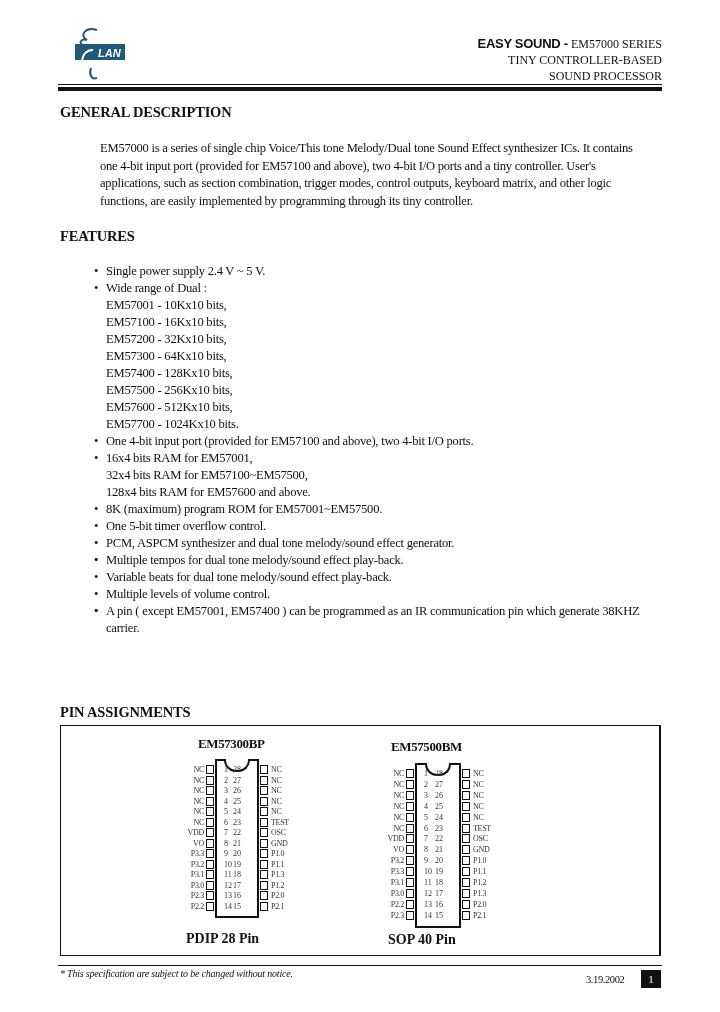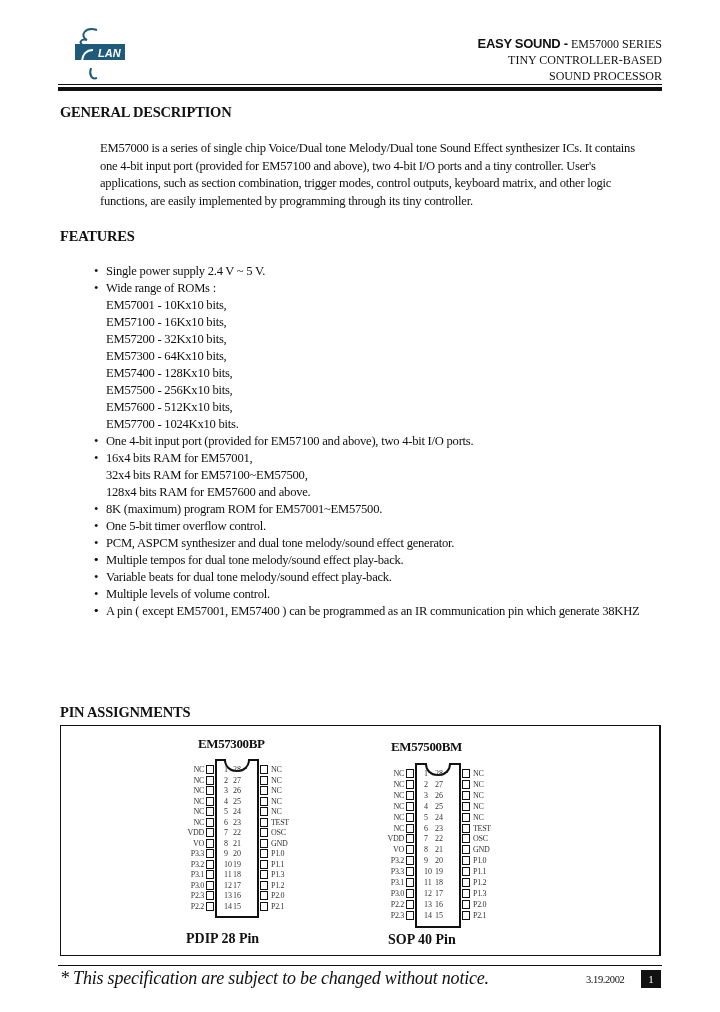--- a/index.html
+++ b/index.html
@@ -31,21 +31,21 @@
   .chip-title { font-weight:bold; font-size:13px; letter-spacing:-0.4px; }
   .pkg-title { font-weight:bold; font-size:14px; }
 
   .chip { position:absolute; border:2px solid #111; border-top:2px solid #111; background:#fff; }
   .notch { position:absolute; top:-2px; width:22px; height:11px; border:2px solid #111; border-top:none; border-radius:0 0 12px 12px; background:#fff; }
   .pin { position:absolute; width:8px; height:9px; border:1.3px solid #111; background:#fff; box-sizing:border-box; }
   .pinlbl { position:absolute; font-size:8px; line-height:9px; color:#333; white-space:nowrap; letter-spacing:-0.3px; }
   .pinnum { position:absolute; font-size:8px; line-height:9px; color:#333; }
 
   .foot-rule { left:58px; width:604px; top:965px; height:1px; background:#111; }
-  .foot-note { left:60px; top:968px; font-style:italic; font-size:18px; letter-spacing:-0.2px; }
+  .foot-note { left:60px; top:968px; font-style:italic; font-size:10px; letter-spacing:-0.2px; }
   .foot-date { left:586px; top:974px; font-size:10.5px; letter-spacing:-0.4px; }
   .foot-page { left:641px; top:970px; width:20px; height:18px; background:#111; color:#fff; font-size:11px; text-align:center; line-height:18px; }
 </style>
 </head>
 <body>
 
 <div class="abs logo">
   <svg width="58" height="58" viewBox="0 0 58 58">
     <rect x="4" y="20" width="50" height="16" fill="#1f5a7a"></rect>
     <path d="M26 6 C14 2 8 12 16 16 C10 14 6 20 14 22" fill="none" stroke="#1f5a7a" stroke-width="2"></path>
@@ -58,30 +58,30 @@
 <div class="abs hdr hdr-l1">
   <span class="brand">EASY SOUND - </span><span class="series">EM57000 SERIES</span>
 </div>
 <div class="abs hdr hdr-l2">TINY CONTROLLER-BASED</div>
 <div class="abs hdr hdr-l3">SOUND PROCESSOR</div>
 <div class="abs rule-thin"></div>
 <div class="abs rule-thick"></div>
 
 <div class="abs section-title" style="top:104px">GENERAL DESCRIPTION</div>
 <div class="abs para" style="top:140px">
-  <div>EM57000 is a series of single chip Voice/Dual tone Melody/Dual tone Sound Effect synthesizer ICs. It contains</div>
+  <div>EM57000 is a series of single chip Voice/This tone Melody/Dual tone Sound Effect synthesizer ICs. It contains</div>
   <div>one 4-bit input port (provided for EM57100 and above), two 4-bit I/O ports and a tiny controller. User's</div>
   <div>applications, such as section combination, trigger modes, control outputs, keyboard matrix, and other logic</div>
   <div>functions, are easily implemented by programming through its tiny controller.</div>
 </div>
 
 <div class="abs section-title" style="top:228px">FEATURES</div>
 <ul class="abs feat" id="feature-list" style="top:263px">
     <li><span class="bullet">•</span><span>Single power supply 2.4 V ~ 5 V.</span></li>
-    <li><span class="bullet">•</span><span>Wide range of ROMs :</span></li>
+    <li><span class="bullet">•</span><span>Wide range of Dual :</span></li>
     <li class="sub"><span>EM57001 - 10Kx10 bits,</span></li>
     <li class="sub"><span>EM57100 - 16Kx10 bits,</span></li>
     <li class="sub"><span>EM57200 - 32Kx10 bits,</span></li>
     <li class="sub"><span>EM57300 - 64Kx10 bits,</span></li>
     <li class="sub"><span>EM57400 - 128Kx10 bits,</span></li>
     <li class="sub"><span>EM57500 - 256Kx10 bits,</span></li>
     <li class="sub"><span>EM57600 - 512Kx10 bits,</span></li>
     <li class="sub"><span>EM57700 - 1024Kx10 bits.</span></li>
     <li><span class="bullet">•</span><span>One 4-bit input port (provided for EM57100 and above), two 4-bit I/O ports.</span></li>
     <li><span class="bullet">•</span><span>16x4 bits RAM for EM57001,</span></li>
@@ -89,20 +89,21 @@
     <li class="sub"><span>128x4 bits RAM for EM57600 and above.</span></li>
     <li><span class="bullet">•</span><span>8K (maximum) program ROM for EM57001~EM57500.</span></li>
     <li><span class="bullet">•</span><span>One 5-bit timer overflow control.</span></li>
     <li><span class="bullet">•</span><span>PCM, ASPCM synthesizer and dual tone melody/sound effect generator.</span></li>
     <li><span class="bullet">•</span></li>
     <li><span class="bullet">•</span><span>Multiple tempos for dual tone melody/sound effect play-back.</span></li>
     <li><span class="bullet">•</span><span>Variable beats for dual tone melody/sound effect play-back.</span></li>
     <li><span class="bullet">•</span><span>Multiple levels of volume control.</span></li>
     <li><span class="bullet">•</span></li>
     <li><span class="bullet">•</span><span>A pin ( except EM57001, EM57400 ) can be programmed as an IR communication pin which generate 38KHZ</span></li>
+    <li class="sub"><span>carrier.</span></li>
   </ul>
 
 <div class="abs section-title" style="top:704px">PIN ASSIGNMENTS</div>
 <div class="abs pinbox">
   <div class="abs chip-title" style="left:137px; top:10px;">EM57300BP</div>
   <div class="abs chip-title" style="left:330px; top:13px;">EM57500BM</div>
   <div id="chip0" class="abs" style="left:0; top:0; width:300px; height:231px;">
       <div class="chip" style="left: 154px; top: 33px; width: 40px; height: 155px;">
         <div class="notch" style="left: 7px;"></div>
       </div>

